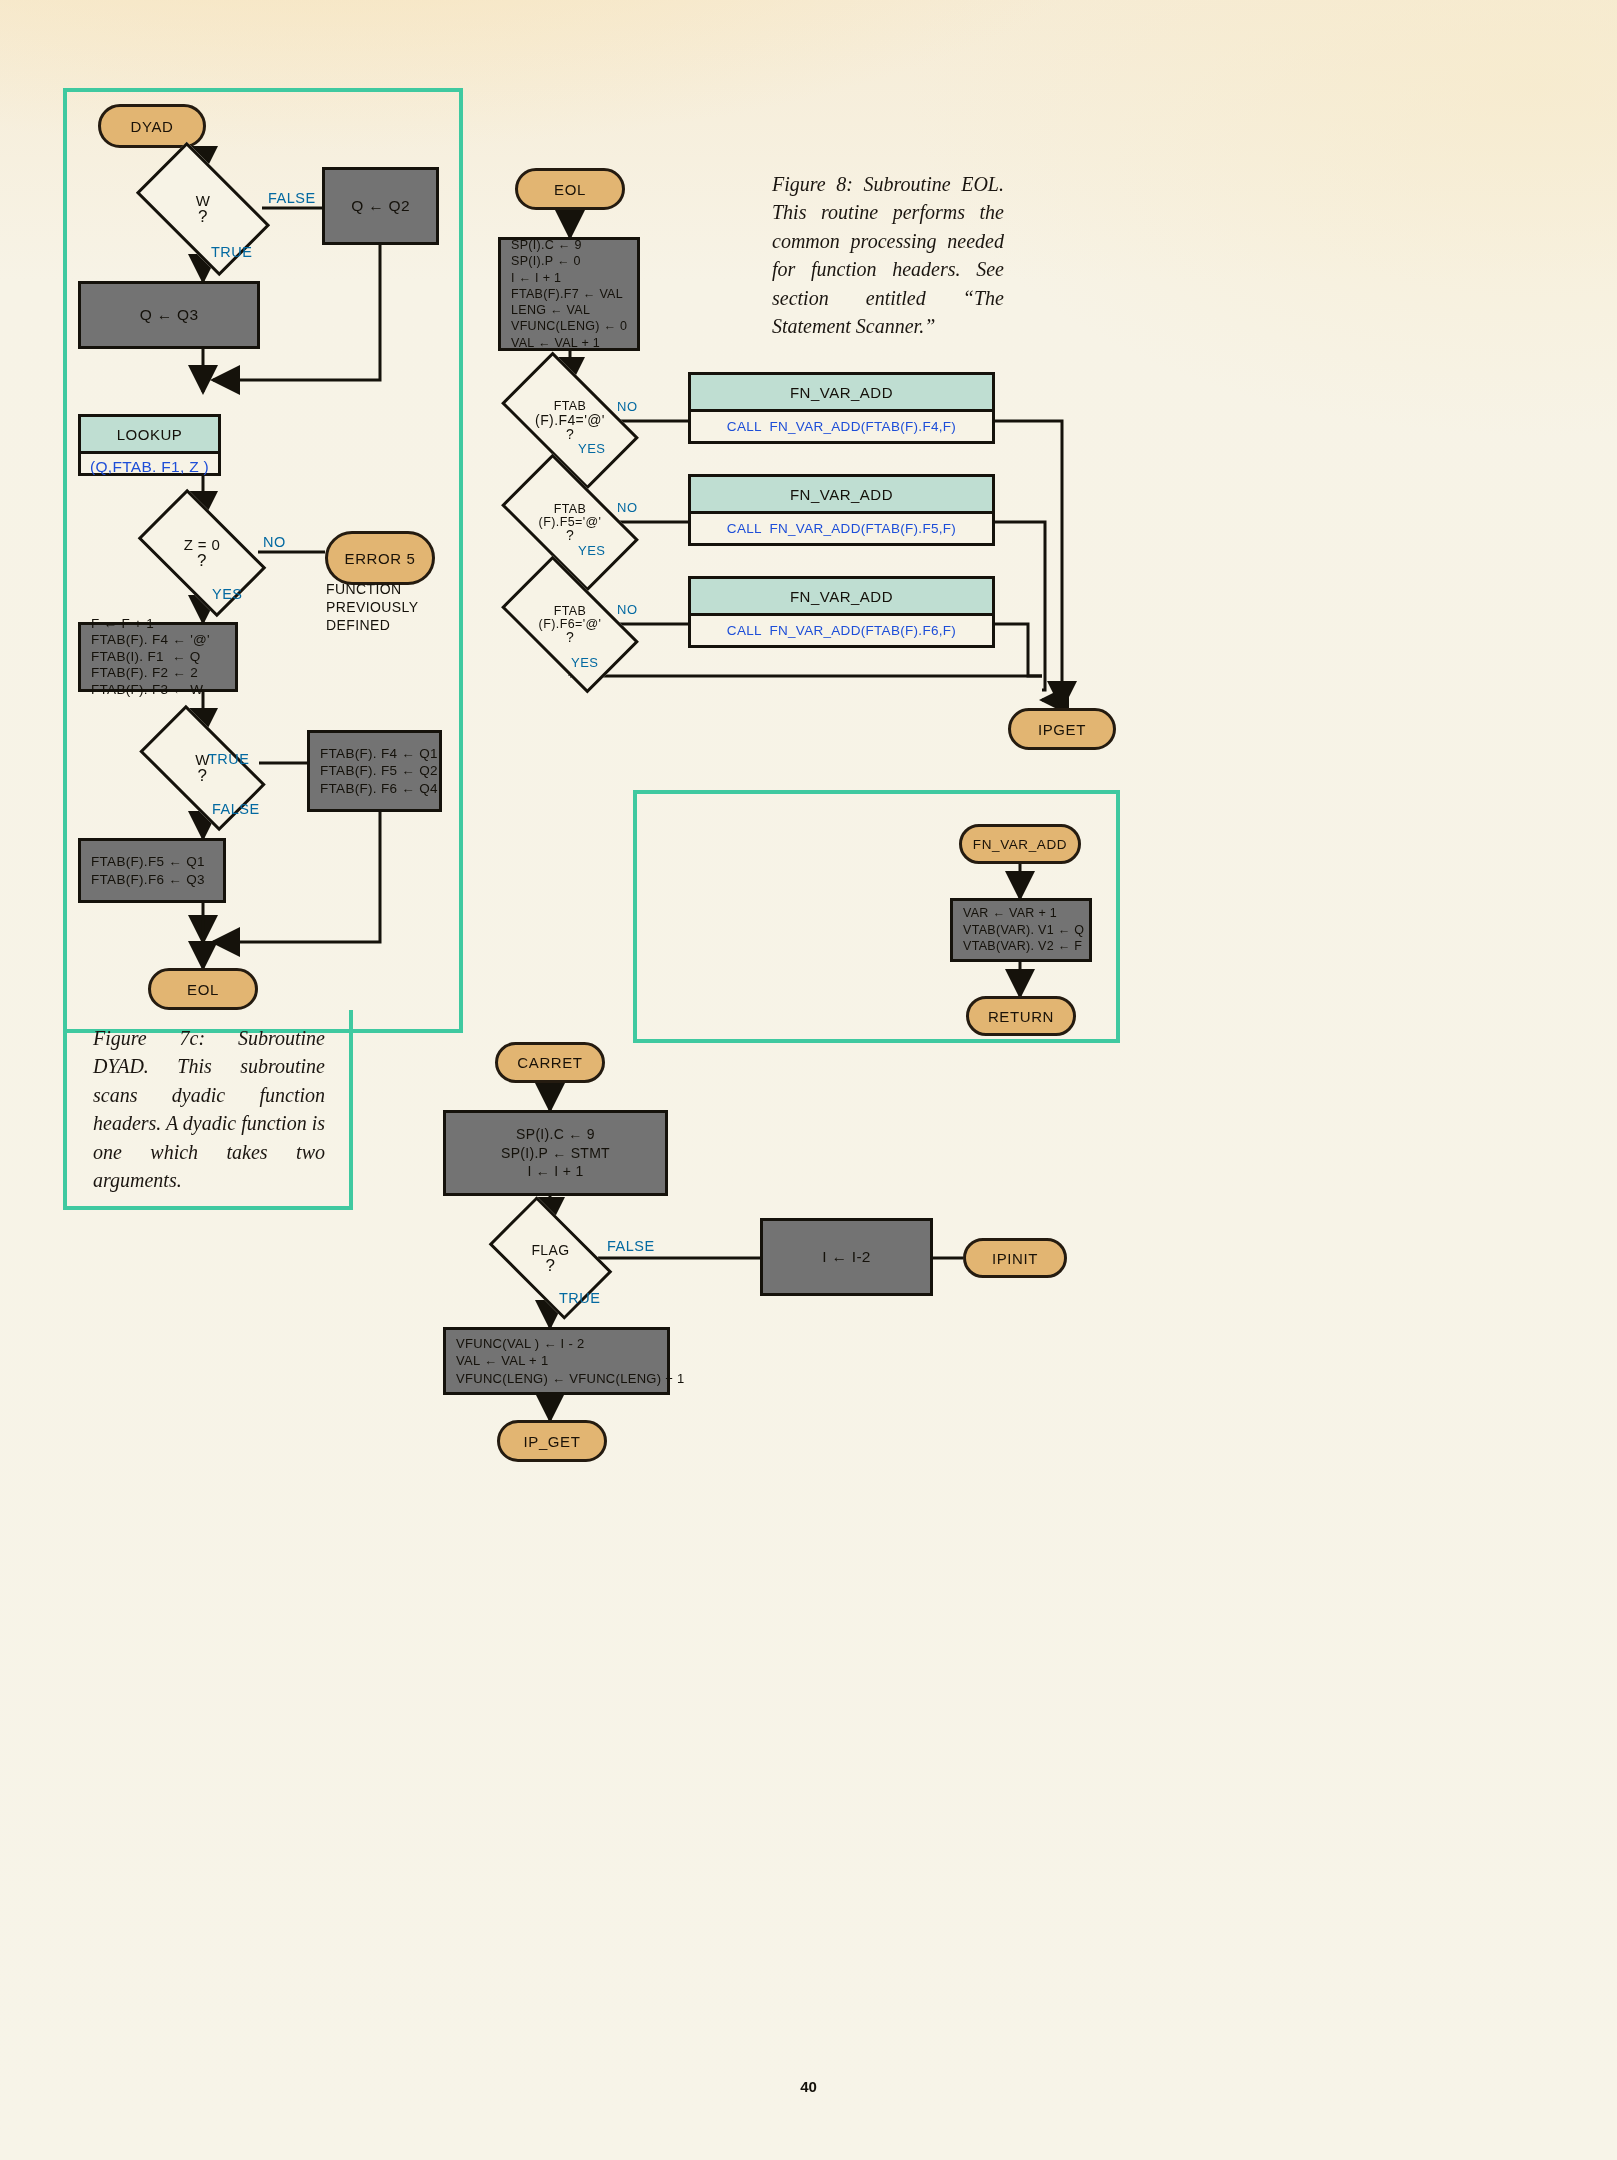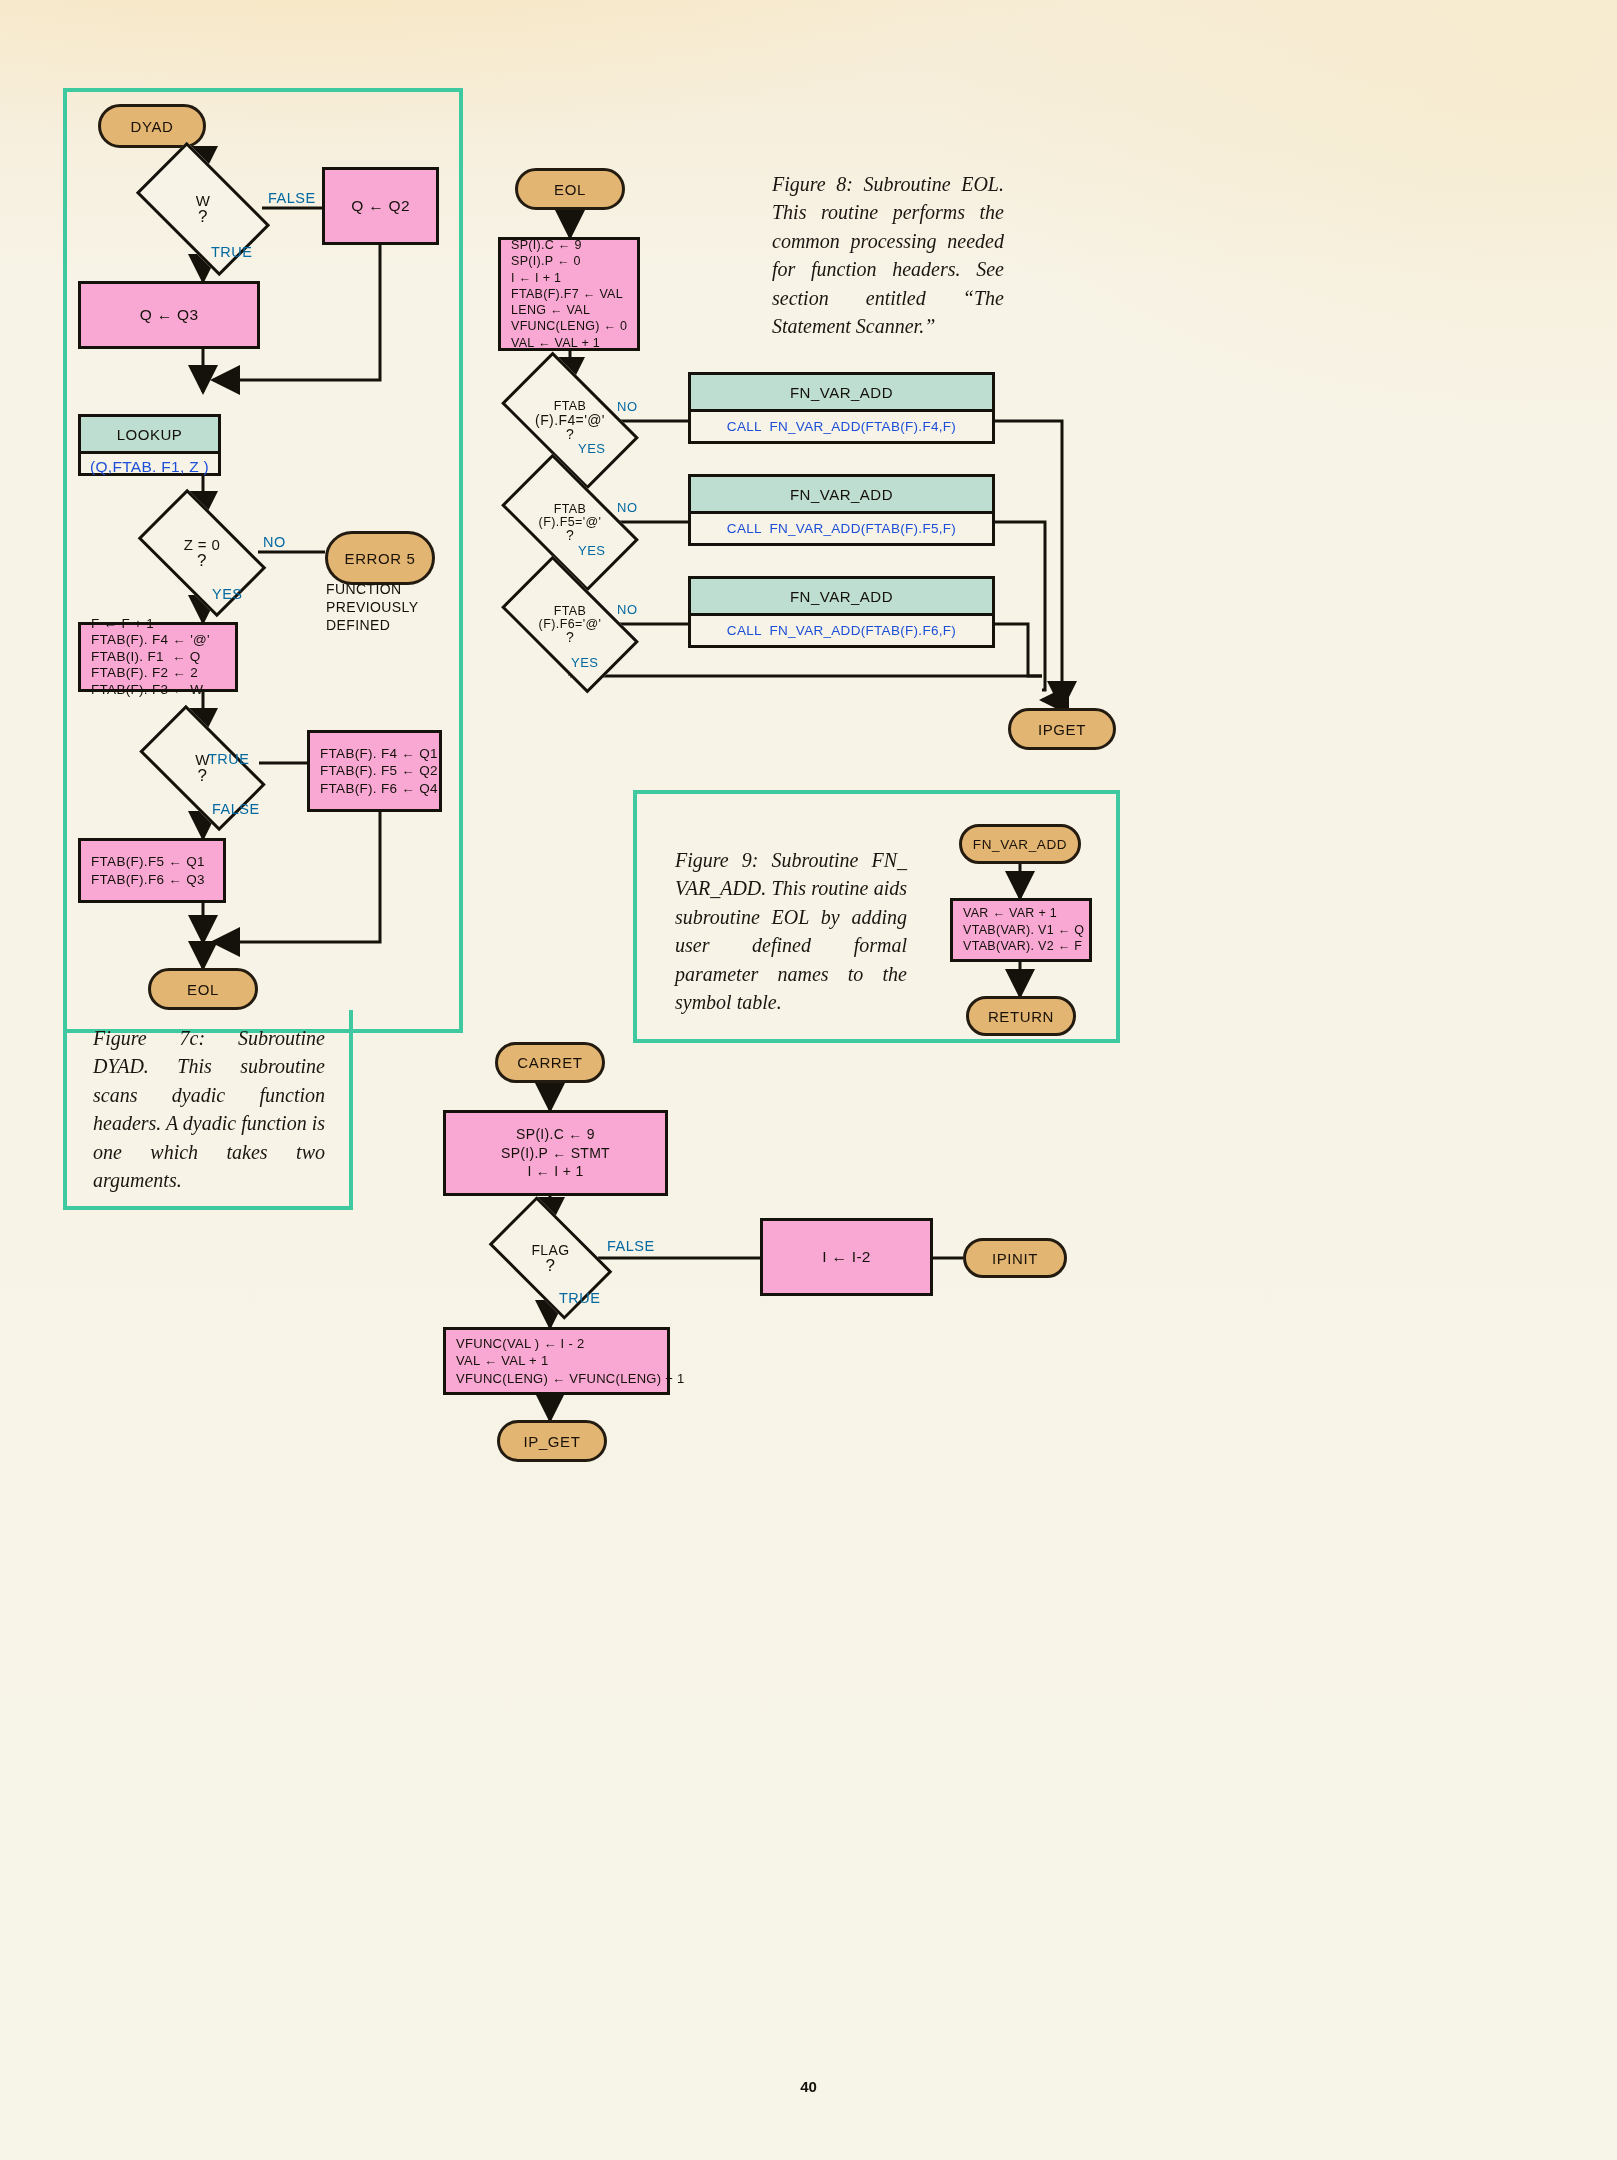--- a/index.html
+++ b/index.html
@@ -26,21 +26,21 @@
   .node{position:absolute;box-sizing:border-box;}
   .term{                      
     background:#e2b572;
     border:3px solid #241b10;
     border-radius:44px;
     display:flex;align-items:center;justify-content:center;
     color:#1a1208;
     font-size:15px;letter-spacing:.6px;
   }
   .proc{                      
-    background:#f9a8d4;
+    background:#737373;
     border:3px solid #15120b;
     display:flex;align-items:center;
     padding:6px 10px;
   }
   .proc .lines{white-space:pre;font-size:15.5px;line-height:1.32;color:#14110a;letter-spacing:.3px;}
   .proc.center{justify-content:center;}
   .proc.center .lines{text-align:center;}
 
   .sub{                       
     border:3px solid #15120b;
@@ -313,21 +313,20 @@
 <div class="node proc" style="left:950px;top:898px;width:142px;height:64px;">
   <span class="lines" style="font-size:12.5px;line-height:1.32;">VAR ← VAR + 1
 VTAB(VAR). V1 ← Q
 VTAB(VAR). V2 ← F</span>
 </div>
 
 <div class="node term" style="left:966px;top:996px;width:110px;height:40px;">
   <span>RETURN</span>
 </div>
 
-<div class="caption" style="left:675px;top:846px;width:232px;">Figure 9: Subroutine FN_ VAR_ADD. This routine aids subroutine EOL by adding user defined formal parameter names to the symbol table.</div>
 
 <div class="node term" style="left:495px;top:1042px;width:110px;height:41px;">
   <span>CARRET</span>
 </div>
 
 <div class="node proc center" style="left:443px;top:1110px;width:225px;height:86px;">
   <span class="lines" style="font-size:14px;line-height:1.32;">SP(I).C ← 9
 SP(I).P ← STMT
 I ← I + 1</span>
 </div>

